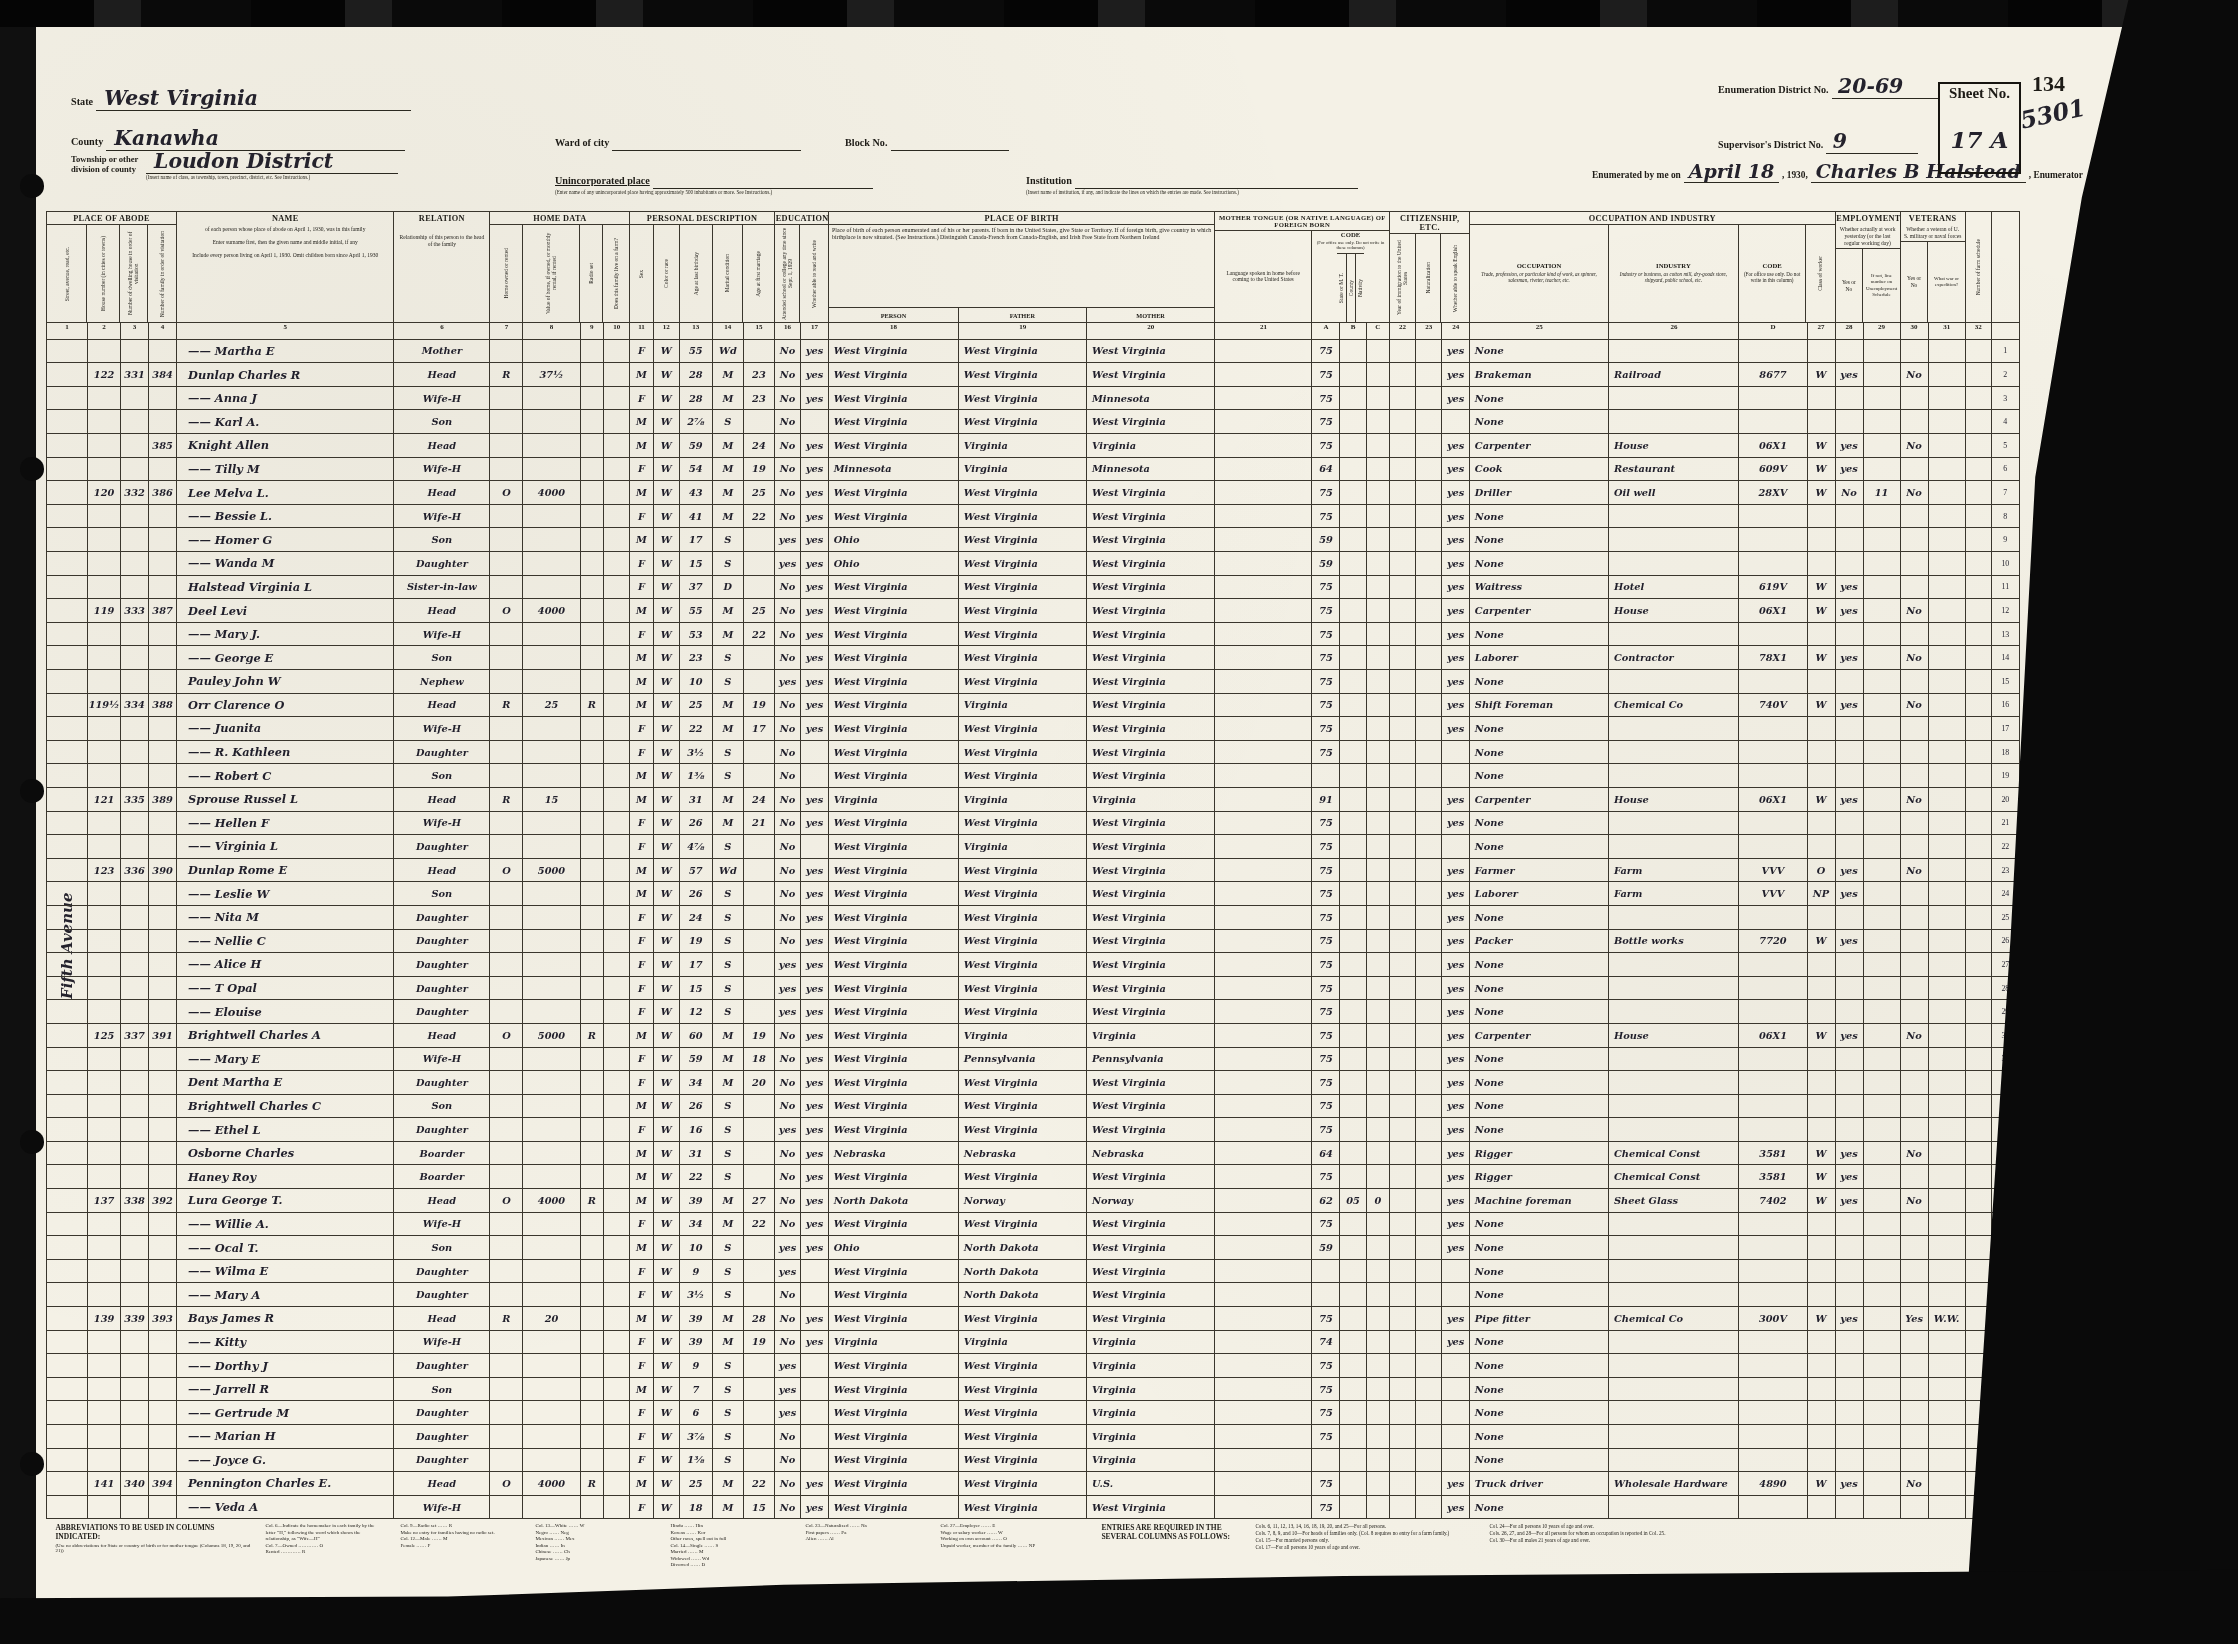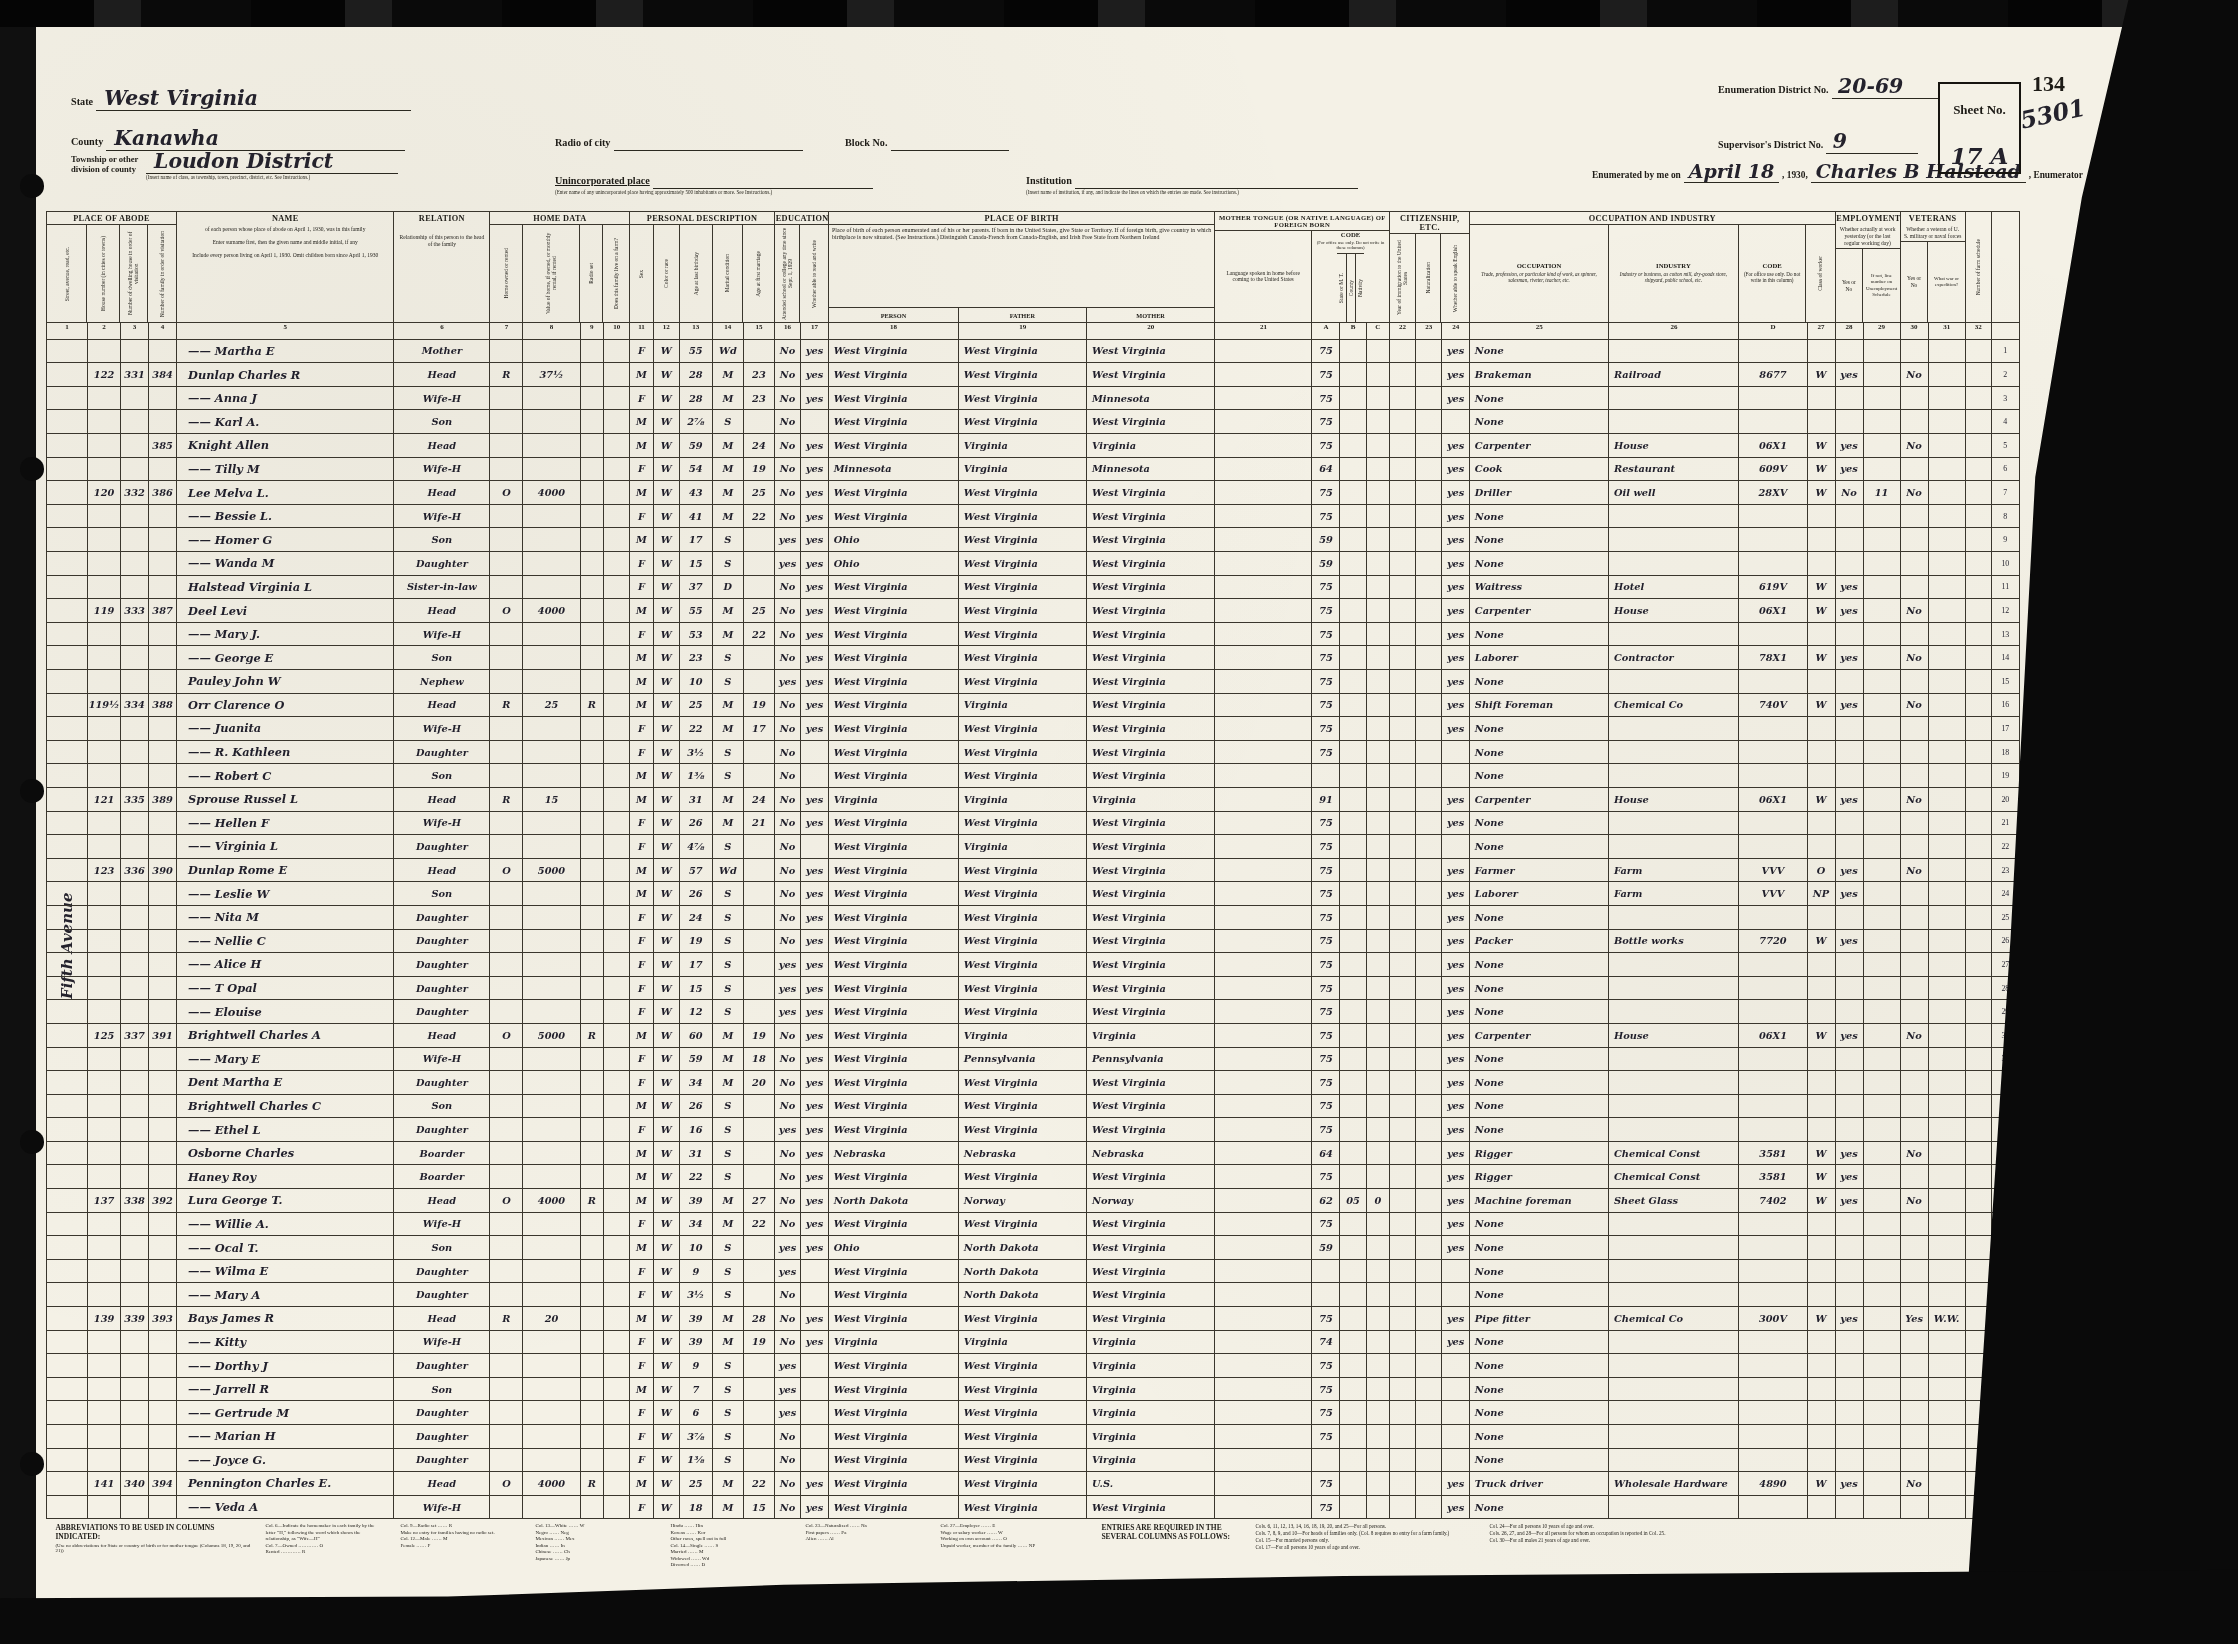--- a/index.html
+++ b/index.html
@@ -83,21 +83,21 @@
       <span class="fld-label b" style="font-size:10.2px;">County</span>
       <span class="hw uline" style="font-size:20.4px;min-width:283px;padding:0 7.9px;">Kanawha</span>
     </div>
     <div class="prt" style="left:35px;top:124px;width:440px;">
       <span class="fld-label b" style="font-size:8.6px;display:inline-block;width:72px;line-height:1.1;vertical-align:bottom;">Township or other division of county</span>
       <span class="hw uline" style="font-size:20.4px;min-width:236px;padding:0 7.9px;">Loudon District</span>
       <div class="note" style="margin-left:75px;">(Insert name of class, as township, town, precinct, district, etc.  See Instructions.)</div>
     </div>
 
     <div class="prt" style="left:519px;top:110px;">
-      <span class="fld-label b" style="font-size:10.2px;">Radio of city</span>
+      <span class="fld-label b" style="font-size:10.2px;">Ward of city</span>
       <span class="uline" style="min-width:189px;">&nbsp;</span>
     </div>
     <div class="prt" style="left:809px;top:110px;">
       <span class="fld-label b" style="font-size:10.2px;">Block No.</span>
       <span class="uline" style="min-width:118px;">&nbsp;</span>
     </div>
     <div class="prt" style="left:519px;top:148px;width:440px;">
       <span class="fld-label b" style="font-size:10.2px;text-decoration:underline;">Unincorporated place</span>
       <span class="uline" style="min-width:220px;">&nbsp;</span>
       <div class="note">(Enter name of any unincorporated place having approximately 500 inhabitants or more.  See Instructions.)</div>
@@ -120,21 +120,21 @@
     <div class="prt" style="left:1682px;top:49px;white-space:nowrap;">
       <span class="b" style="font-size:10.2px;">Enumeration District No.</span>
       <span class="hw uline" style="font-size:20.4px;min-width:94px;padding:0 6.3px;">20-69</span>
     </div>
     <div class="prt" style="left:1682px;top:104px;white-space:nowrap;">
       <span class="b" style="font-size:10px;">Supervisor's District No.</span>
       <span class="hw uline" style="font-size:20.4px;min-width:79px;padding:0 6.3px;">9</span>
     </div>
 
     <div class="sheetbox">
-      <div class="b" style="font-size:13px;margin-top:18px;">Sheet No.</div>
+      <div class="b" style="font-size:15px;margin-top:1px;">Sheet No.</div>
       <div class="hw" style="font-size:23px;margin-top:24px;">17 A</div>
     </div>
     <div class="prt b" style="left:1996px;top:46px;font-size:22px;">134</div>
     <div class="prt hw" style="left:1984px;top:75px;font-size:23.6px;transform:rotate(-12deg);">5301</div>
 
     <div class="margin-note hw">
         <span>Fifth Avenue</span>
       </div>
   </div>
 

